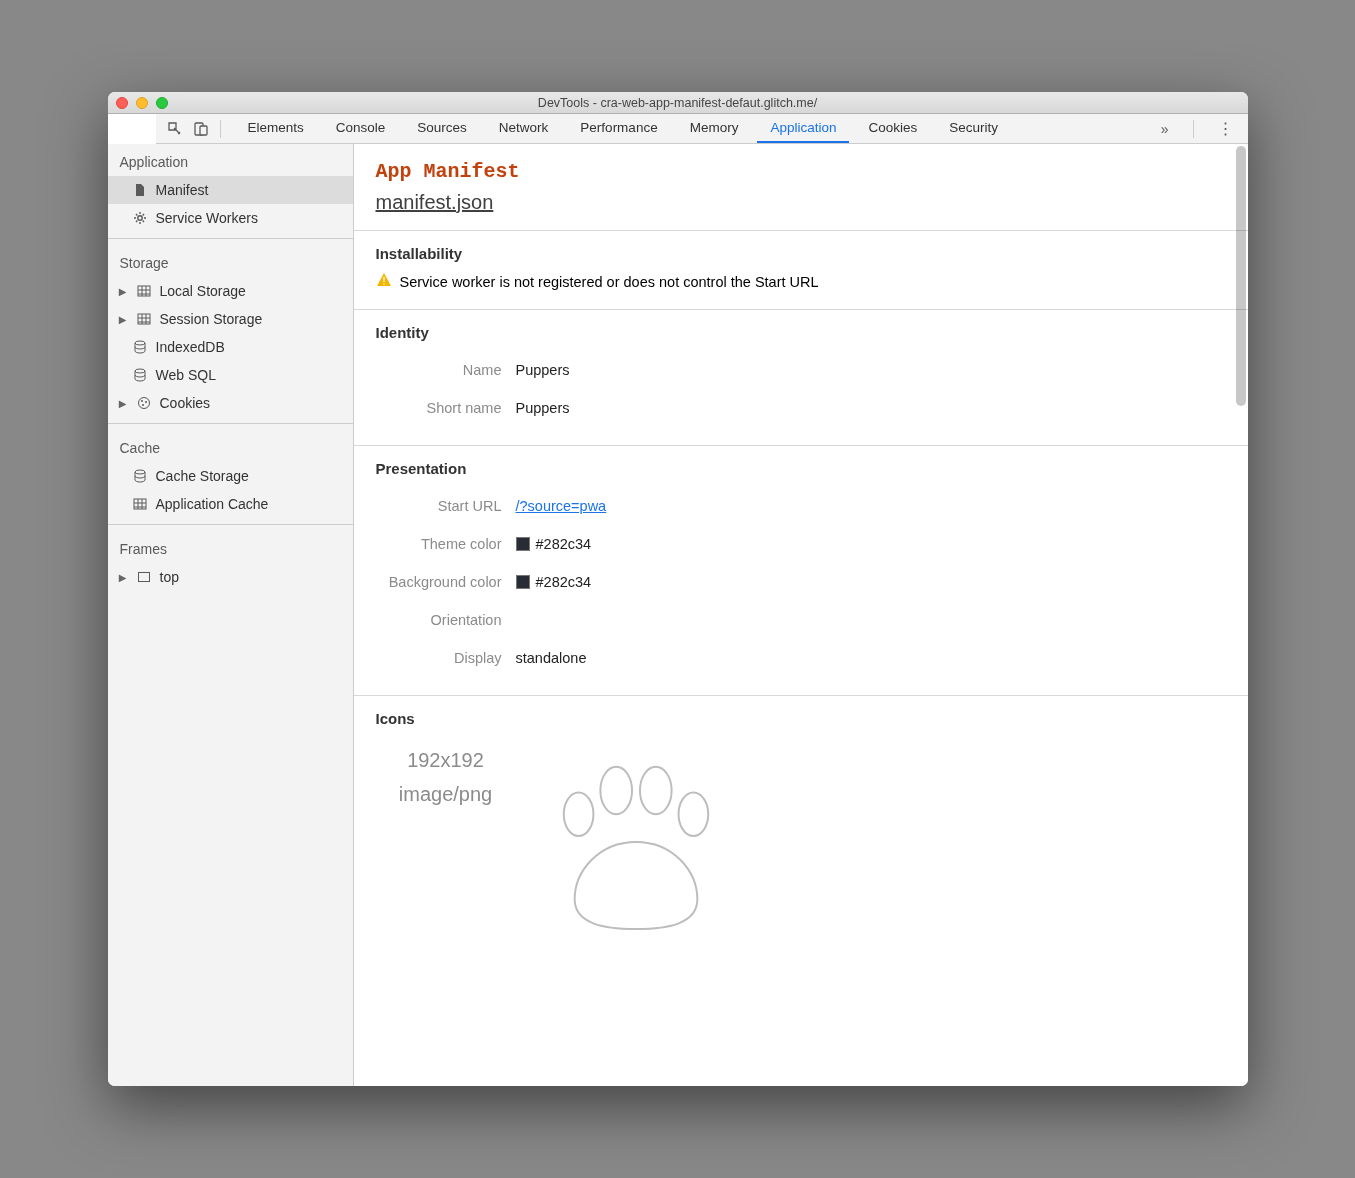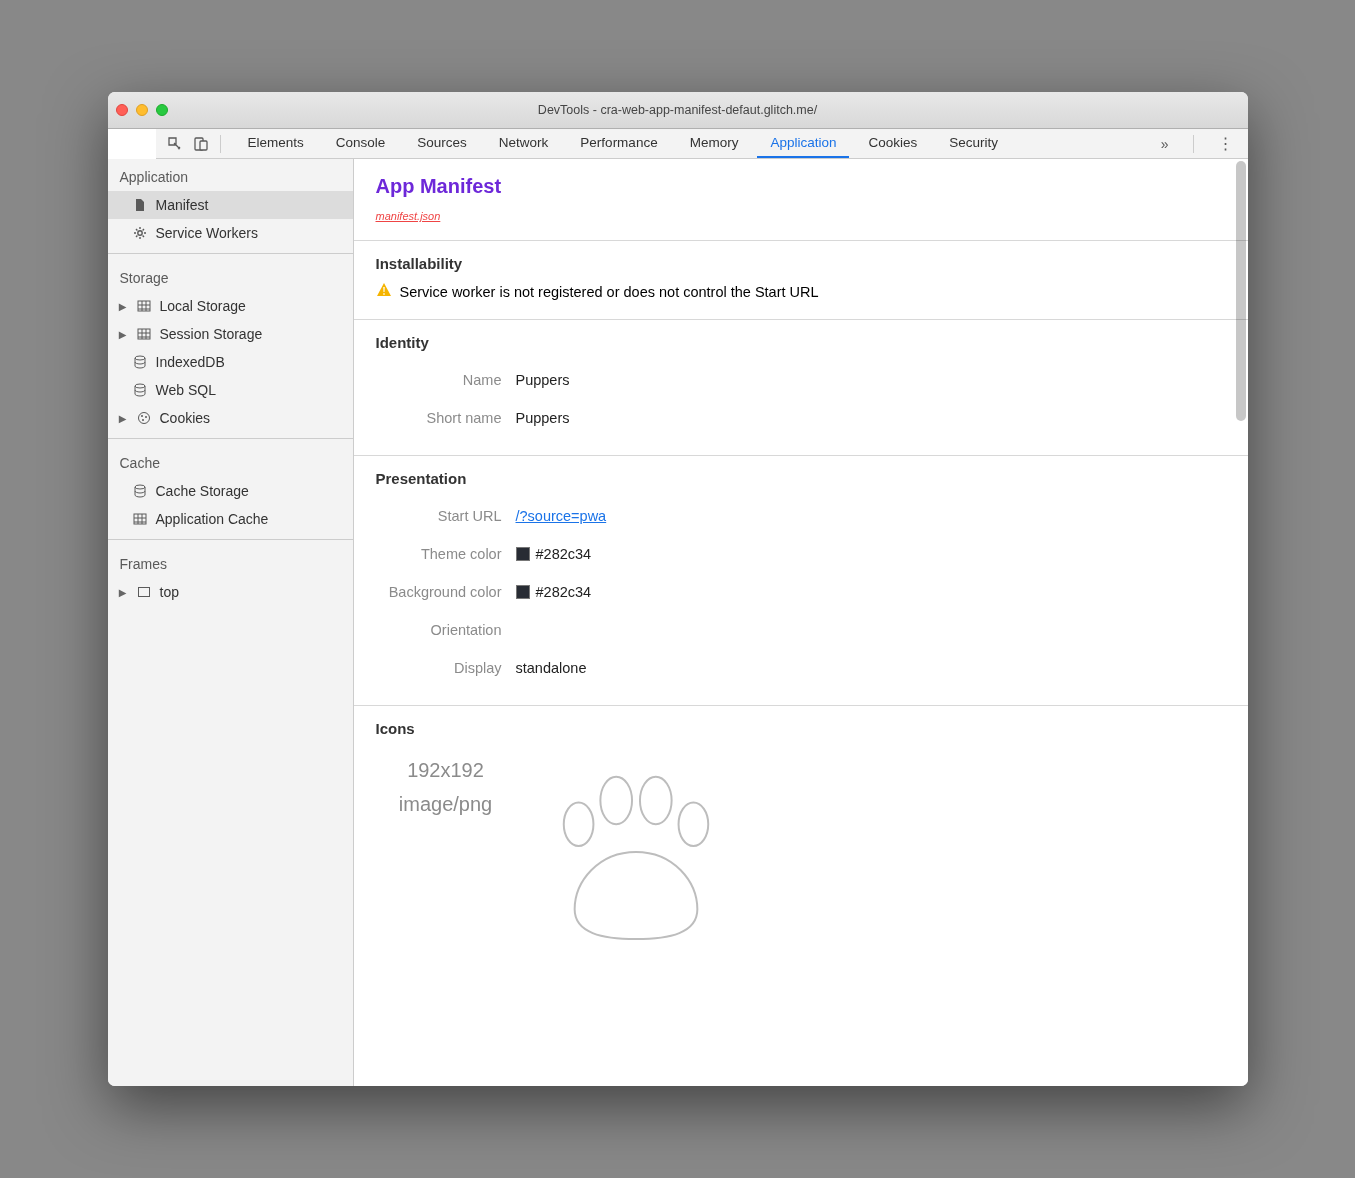--- a/index.html
+++ b/index.html
@@ -16,21 +16,21 @@
       width: 1140px;
       height: 994px;
       background: #fff;
       border-radius: 7px;
       box-shadow: 0 20px 60px rgba(0,0,0,0.5);
       overflow: hidden;
       display: flex;
       flex-direction: column;
     }
     .titlebar {
-      height: 37px;
+      height: 22px;
       background: linear-gradient(#e8e8e8, #d8d8d8);
       display: flex;
       align-items: center;
       padding: 0 8px;
       border-bottom: 1px solid #b0b0b0;
       position: relative;
     }
     .traffic-lights { display: flex; gap: 8px; }
     .tl { width: 12px; height: 12px; border-radius: 50%; }
     .tl.red { background: #ff5f57; border: 0.5px solid #e14640; }
@@ -93,23 +93,23 @@
     .sb-item.selected { background: #dcdcdc; }
     .sb-item .caret {
       width: 10px; text-align: center; font-size: 10px; color: #666;
       margin-left: -14px;
     }
     .sb-item .icon { width: 16px; height: 16px; display:flex; align-items:center; justify-content:center; }
     .sb-divider { height: 1px; background: #ccc; margin: 6px 0; }
 
     .main { flex: 1; overflow-y: auto; background: #fff; position: relative; }
     .main-inner { padding: 16px 0 0 0; }
-    .panel-title { font-size: 20px; font-weight: 600; color: #6d28d9; padding: 0 22px 8px; }
+    .panel-title { font-size: 20px; font-weight: 600; color: #c2410c; padding: 0 22px 8px; font-family: Liberation Mono, monospace; }
     .manifest-link { padding: 0 22px 16px; }
-    .manifest-link a { color: #ef4444; font-size: 11px; text-decoration: underline; font-style: italic; }
+    .manifest-link a { color: #404040; font-size: 20px; text-decoration: underline; }
 
     .section {
       border-top: 1px solid #d8d8d8;
       padding: 14px 22px 18px 22px;
     }
     .section-title { font-size: 15px; font-weight: 700; color: #333; margin-bottom: 10px; }
     .warning-row { display: flex; align-items: center; gap: 8px; font-size: 14.5px; color: #000000; }
     .warn-icon { color: #f5b400; }
 
     .kv-row {

